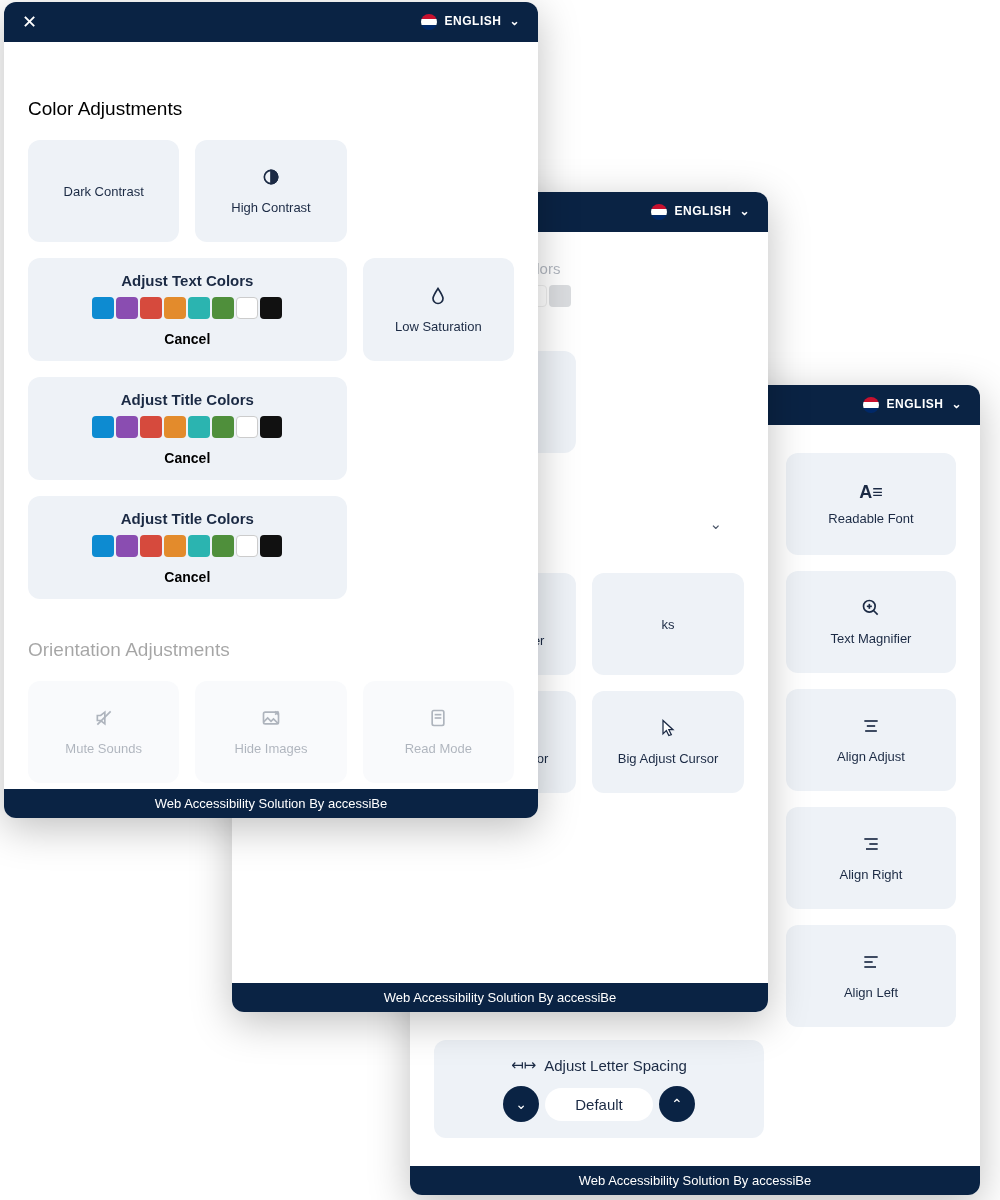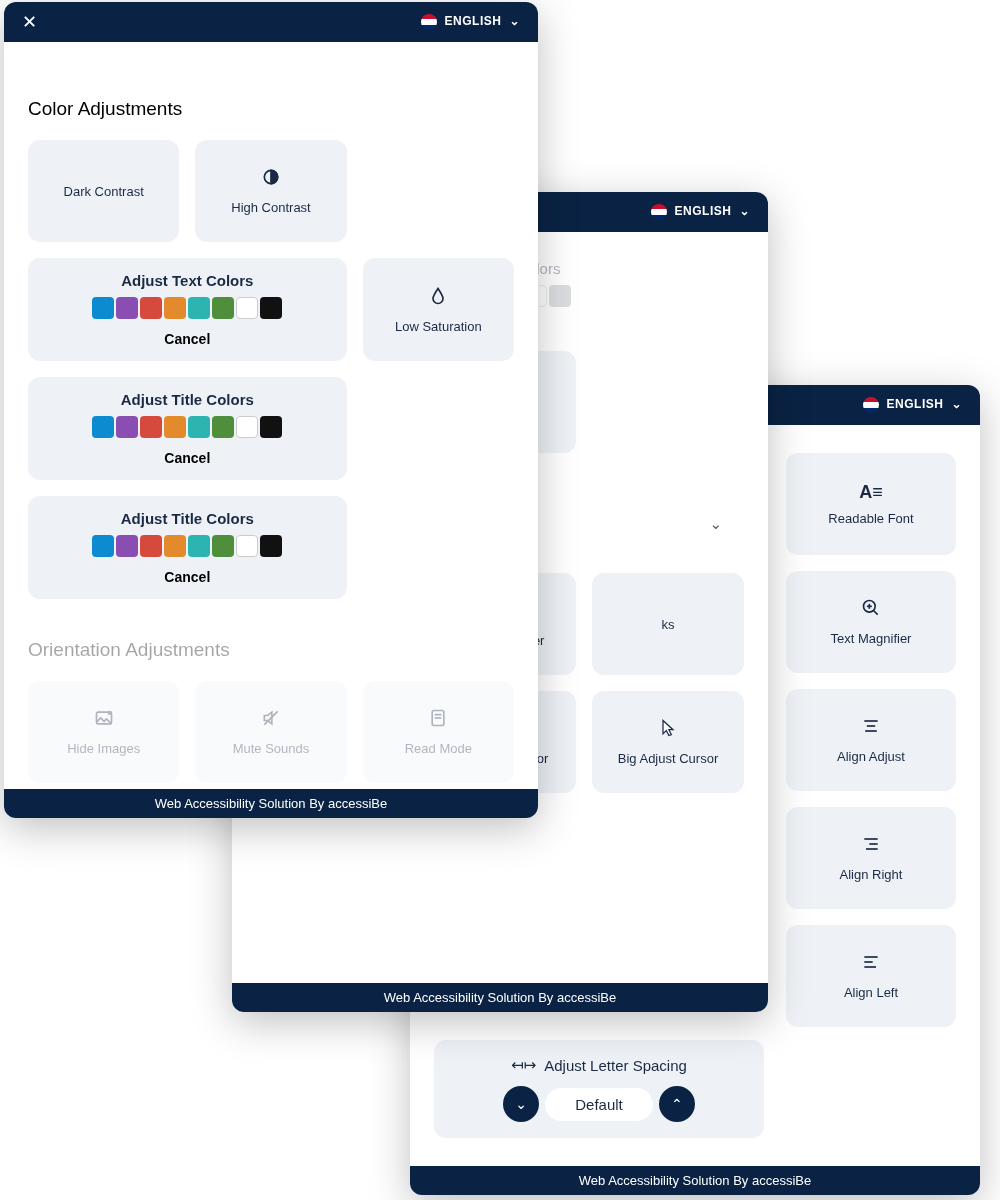--- a/index.html
+++ b/index.html
@@ -292,36 +292,36 @@
         <span class="cancel">Cancel</span>
       </div>
     </div>
 
     <div class="faded-section">
       <div class="section-title">Orientation Adjustments</div>
       <div class="grid cols3">
         <div class="card">
           <span class="icon">
             <svg viewBox="0 0 24 24" fill="none" stroke="#1b2a44" stroke-width="2">
+                <path d="M4 9v6h4l5 4V5L8 9H4z"></path>
+                <line x1="4" y1="20" x2="20" y2="4"></line>
+              </svg>
+          </span>
+          <span class="label">Mute Sounds</span>
+        </div>
+        <div class="card">
+          <span class="icon">
+            <svg viewBox="0 0 24 24" fill="none" stroke="#1b2a44" stroke-width="2">
                 <rect x="3" y="5" width="18" height="14" rx="2"></rect>
                 <path d="M3 17l5-5 4 4 3-3 6 6"></path>
                 <line x1="17" y1="4" x2="21" y2="8"></line>
                 <line x1="21" y1="4" x2="17" y2="8"></line>
               </svg>
           </span>
           <span class="label">Hide Images</span>
-        </div>
-        <div class="card">
-          <span class="icon">
-            <svg viewBox="0 0 24 24" fill="none" stroke="#1b2a44" stroke-width="2">
-                <path d="M4 9v6h4l5 4V5L8 9H4z"></path>
-                <line x1="4" y1="20" x2="20" y2="4"></line>
-              </svg>
-          </span>
-          <span class="label">Mute Sounds</span>
         </div>
         <div class="card">
           <span class="icon">
             <svg viewBox="0 0 24 24" fill="none" stroke="#1b2a44" stroke-width="2">
                 <rect x="5" y="3" width="14" height="18" rx="2"></rect>
                 <line x1="8" y1="8" x2="16" y2="8"></line>
                 <line x1="8" y1="12" x2="16" y2="12"></line>
               </svg>
           </span>
           <span class="label">Read Mode</span>

